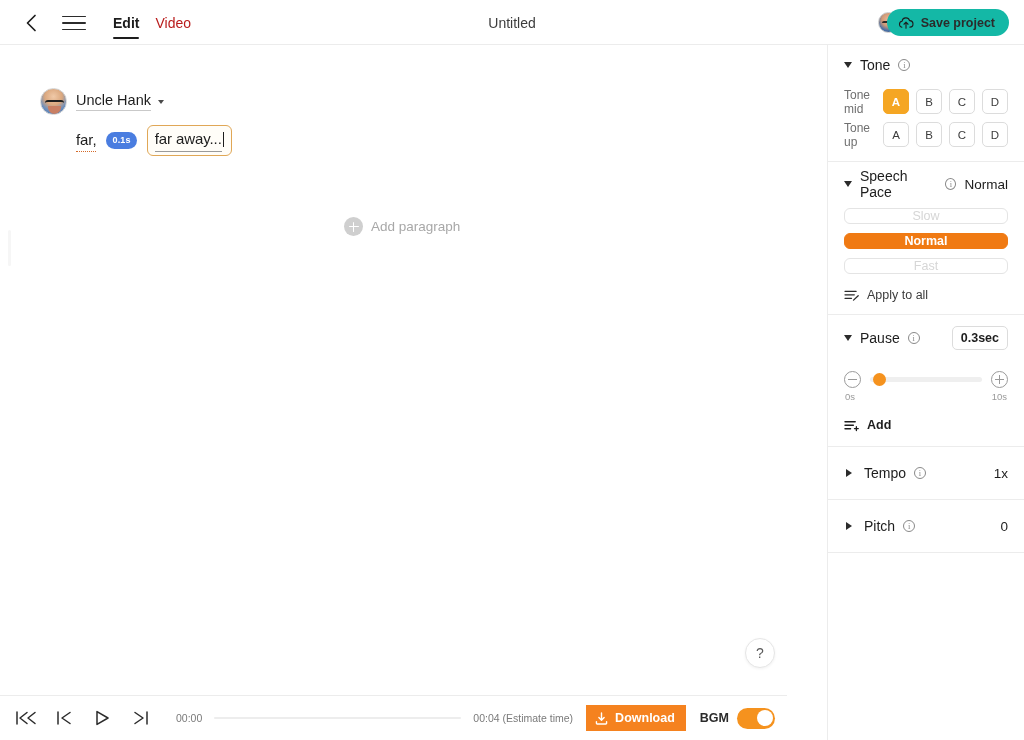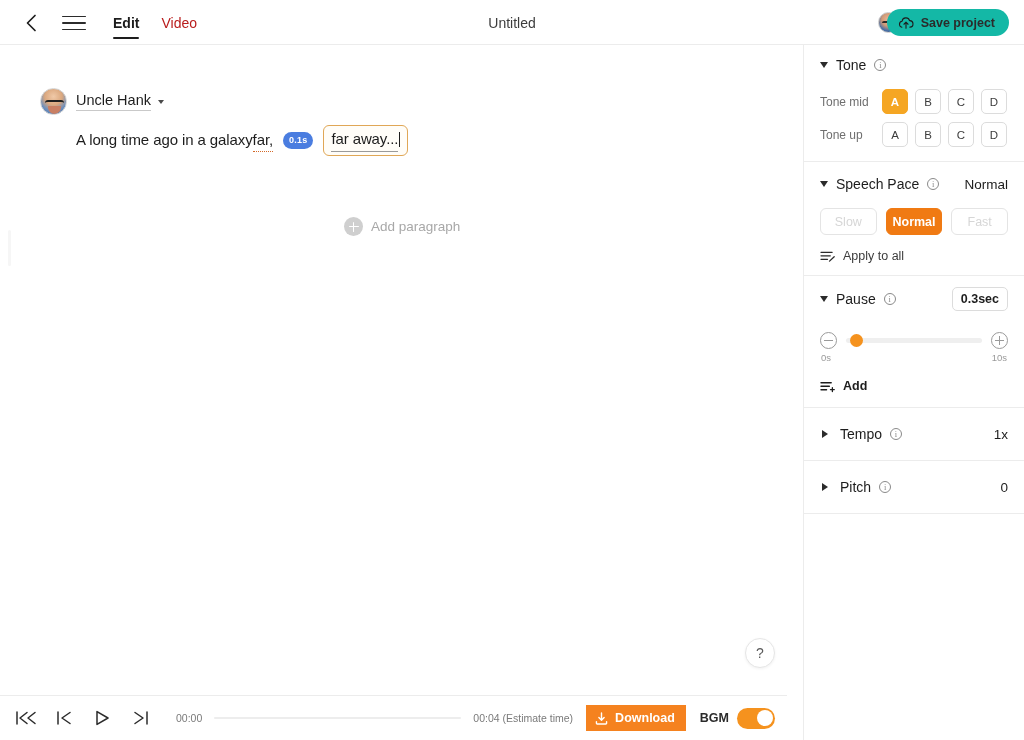--- a/index.html
+++ b/index.html
@@ -16,21 +16,21 @@
   .topbar {
     position: absolute; top: 0; left: 0; width: 1024px; height: 45px;
     border-bottom: 1px solid #ececec; background: #fff;
     display: flex; align-items: center;
   }
   .back-btn { position:absolute; left:18px; top:10px; width:26px; height:26px;
     display:flex; align-items:center; justify-content:center; cursor:pointer; }
   .hamburger { position:absolute; left:62px; top:12px; width:24px; height:22px;
     display:flex; flex-direction:column; justify-content:center; gap:5px; cursor:pointer; }
   .hamburger i { display:block; height:1.6px; background:#2b2b2b; border-radius:1px; }
-  .tabs { position:absolute; left:113px; top:0; height:45px; display:flex; align-items:flex-end; gap:22px; }
+  .tabs { position:absolute; left:113px; top:0; height:45px; display:flex; align-items:flex-end; gap:16px; }
   .tab { font-size:14px; color:#b91c1c; cursor:pointer; position:relative; height:45px;
          display:flex; align-items:center; }
   .tab.active { color:#1d1d1d; font-weight:bold; }
   .tab.active:after {
     content:""; position:absolute; left:0; right:0; bottom:6px; height:2.5px;
     background:#1d1d1d; border-radius:2px;
   }
   .doc-title {
     position:absolute; left:0; right:0; top:0; height:45px;
     display:flex; align-items:center; justify-content:center;
@@ -106,21 +106,21 @@
 
   .help-btn {
     position:absolute; right:20px; bottom:27px; width:30px; height:30px; border-radius:50%;
     background:#fff; border:1px solid #e6e6e6; display:flex; align-items:center;
     justify-content:center; font-size:14px; color:#5a5a5a; cursor:pointer;
     box-shadow:0 1px 3px rgba(0,0,0,0.06);
   }
 
   
   .panel {
-    position:absolute; top:45px; right:0; width:221px; height:695px;
+    position:absolute; top:45px; right:0; width:197px; height:695px;
     border-left:1px solid #ececec; background:#fff; overflow:hidden;
   }
   .section { padding:0 16px; }
   .divider { height:1px; background:#ececec; margin:0; }
   .sec-head {
     display:flex; align-items:center; gap:8px; height:40px; cursor:pointer;
   }
   .tri-down { width:0;height:0;border-left:4.5px solid transparent;border-right:4.5px solid transparent;
     border-top:6px solid #2b2b2b; }
   .tri-right { width:0;height:0;border-top:4.5px solid transparent;border-bottom:4.5px solid transparent;
@@ -136,21 +136,21 @@
   .tone-row { display:flex; align-items:center; height:33px; }
   .tone-label { font-size:12px; color:#6f6f6f; width:62px; }
   .tone-btns { display:flex; gap:7px; }
   .tone-btn {
     width:26px; height:25px; border-radius:5px; border:1px solid #dcdcdc; background:#fff;
     font-size:11.5px; color:#3c3c3c; display:flex; align-items:center; justify-content:center;
     cursor:pointer; font-family:"Liberation Sans", sans-serif;
   }
   .tone-btn.sel { background:#f5a623; border-color:#f5a623; color:#fff; font-weight:bold; }
 
-  .pace-btns { display:flex; gap:9px; margin-top:2px; }
+  .pace-btns { display:flex; gap:9px; margin-top:2px;flex-direction:column; }
   .pace-btn {
     flex:1; height:27px; border-radius:6px; border:1px solid #e4e4e4; background:#fff;
     font-size:12.5px; color:#d6d6d6; display:flex; align-items:center; justify-content:center;
     cursor:pointer; font-family:"Liberation Sans", sans-serif;
   }
   .pace-btn.sel { background:#f07a13; border-color:#f07a13; color:#fff; font-weight:bold; }
   .apply-all { display:flex; align-items:center; gap:8px; margin-top:14px; margin-bottom:12px; cursor:pointer; }
   .apply-all span { font-size:12.5px; color:#3c3c3c; }
 
   .pause-val {
@@ -231,21 +231,20 @@
   <div class="editor">
     <div class="left-scroll-mark"></div>
 
     <div class="speaker-row">
       <div class="speaker-avatar"></div>
       <span class="speaker-name">Uncle Hank</span>
       <span class="speaker-caret"></span>
     </div>
 
     <div class="paragraph">
-      <span class="ptext">A long time ago in a galaxy </span>
         <span class="ptext word-underline word-dotted">far,</span>
       <span class="pause-badge">0.1s</span>
       <span class="sel-chip">
         <span class="ptext">far away...</span>
           <span class="caret-bar"></span>
       </span>
     </div>
 
     <div class="add-paragraph">
       <span class="plus-circle"></span>

